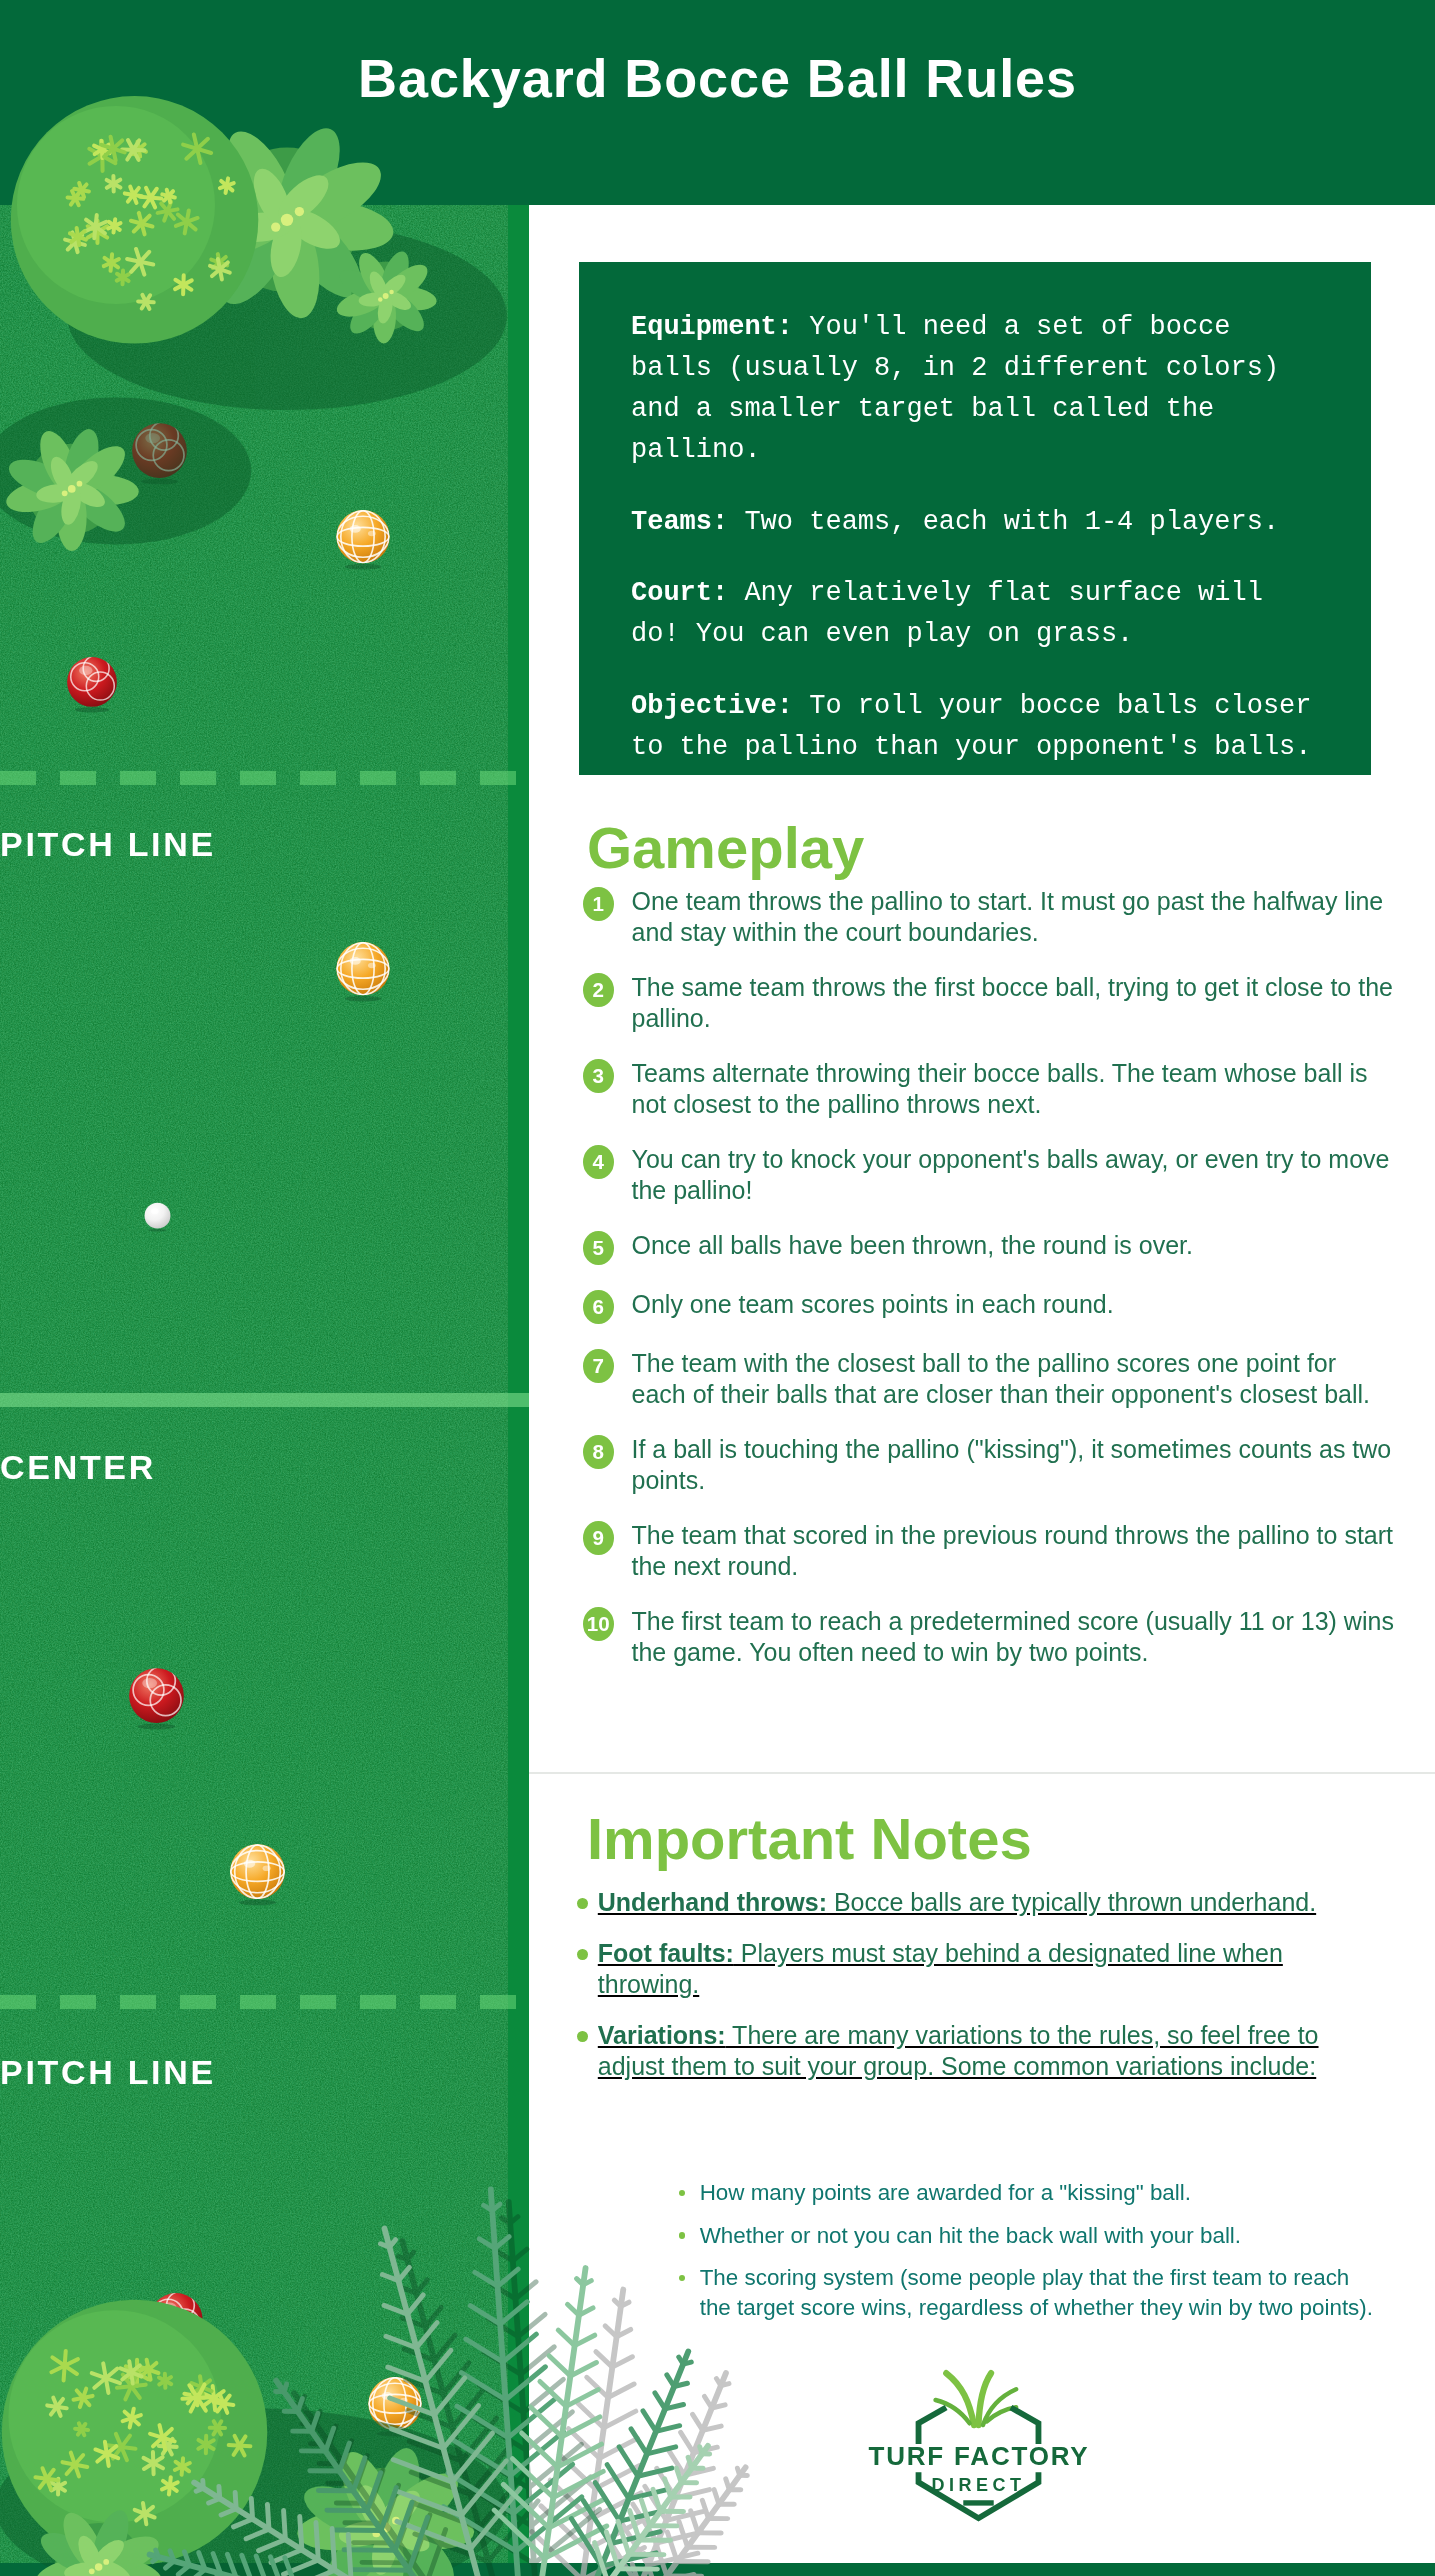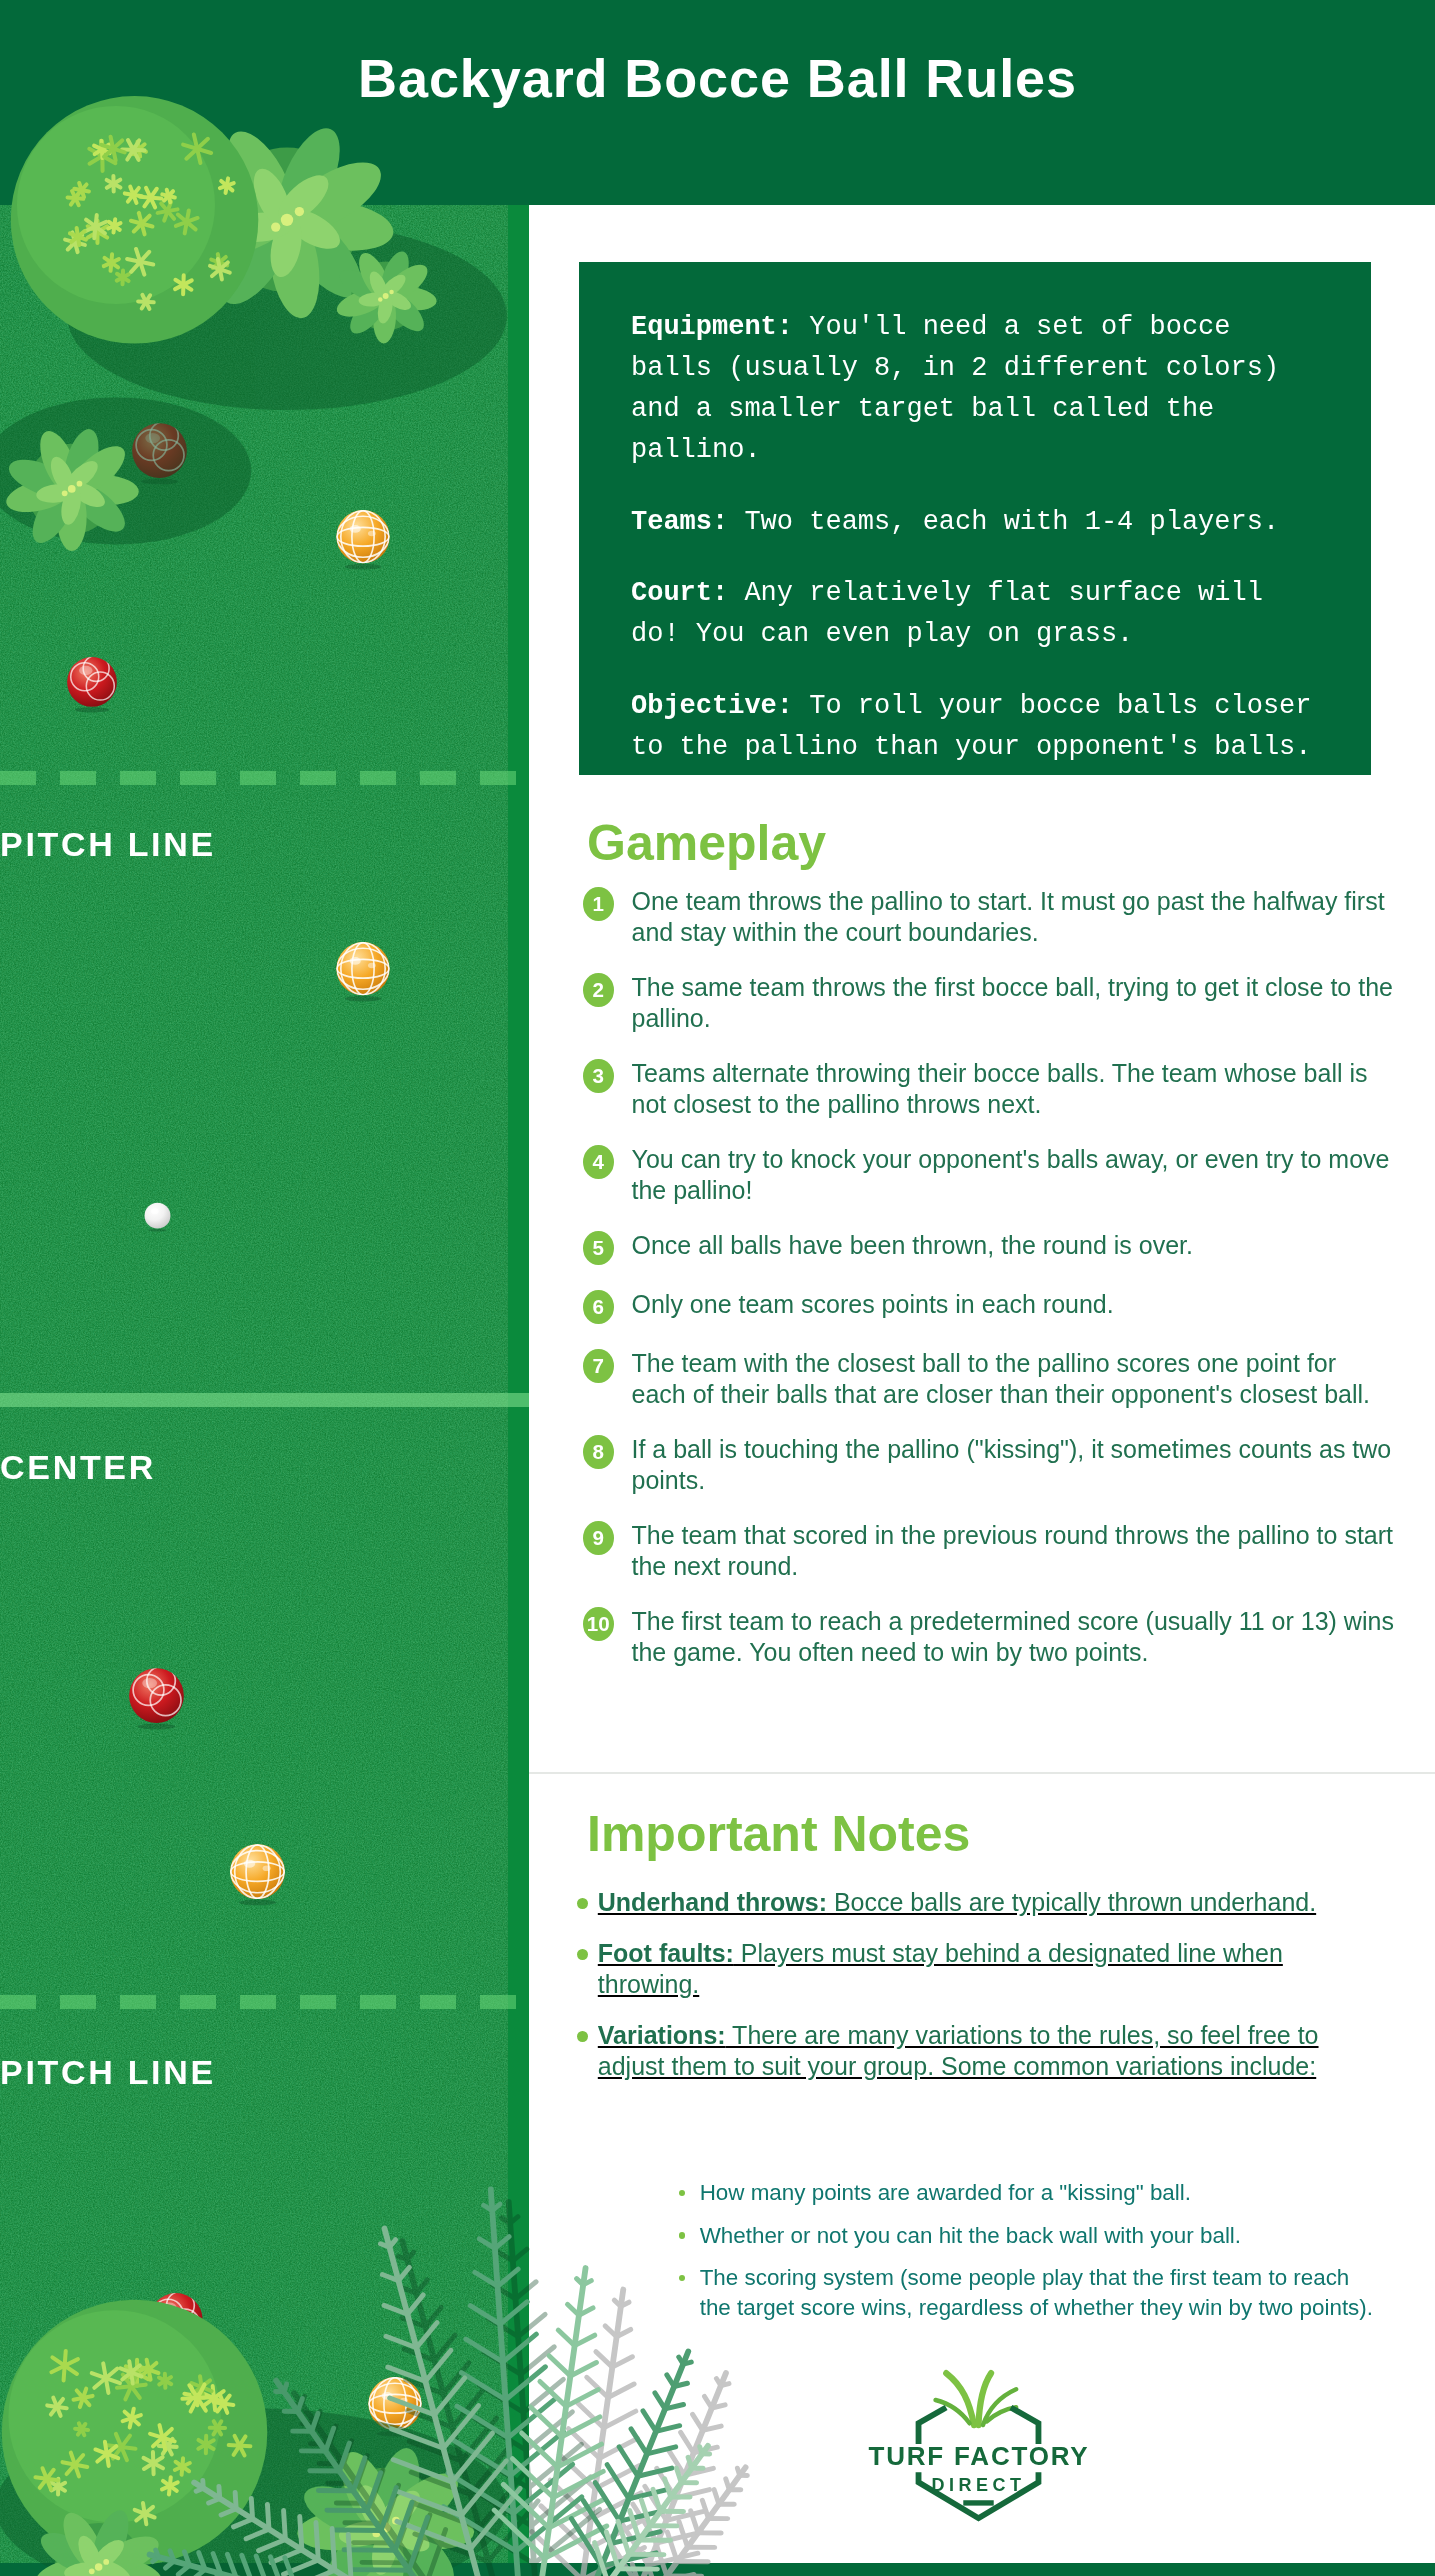--- a/index.html
+++ b/index.html
@@ -22,21 +22,21 @@
     font-size:34px;letter-spacing:2.7px;}
   .lbl1{top:620px;} .lbl2{top:1243px;} .lbl3{top:1848px;}
   #balls{position:absolute;left:0;top:0;width:1435px;height:2576px;z-index:3;pointer-events:none;}
   .footer-bar{position:absolute;left:0;top:2563px;width:1435px;height:12.6px;background:#03693a;z-index:4;}
   #plants{position:absolute;left:0;top:0;z-index:5;pointer-events:none;}
   
   .equip-box{position:absolute;left:579px;top:262px;width:792px;height:513px;background:#03693a;
     box-sizing:border-box;padding:45px 52px;z-index:3;}
   .equip-box p{margin:0 0 30.5px 0;color:#fff;font-size:27px;line-height:41px;font-family:Liberation Mono, monospace;}
   .equip-box p:last-child{margin-bottom:15px;}
-  .sec-h{position:absolute;margin:0;color:#7dc243;font-size:50px;font-weight:bold;z-index:3;}
+  .sec-h{position:absolute;margin:0;color:#7dc243;font-size:58px;font-weight:bold;z-index:3;}
   #gameplay-h{left:587px;top:814px;}
   #notes-h{left:587px;top:1805px;}
   ol,ul{list-style:none;margin:0;padding:0;}
   #gameplay-list{position:absolute;left:583px;top:886px;width:812px;z-index:3;}
   .g-item{display:flex;gap:18px;margin-bottom:24px;}
   .badge{flex:none;width:30.5px;height:34px;border-radius:50%;background:#7dc243;color:#fff;
     font-size:20.6px;font-weight:bold;display:flex;align-items:center;justify-content:center;margin-top:0.9px;}
   .itext{font-size:25px;line-height:31px;color:#20704f;width:771px;}
   .divider{position:absolute;left:529px;top:1772px;width:906px;height:1.8px;background:#e5e8e5;z-index:3;}
   #notes-list{position:absolute;left:577px;top:1887px;width:825px;z-index:3;}
@@ -281,21 +281,21 @@
       <p><b>Teams:</b> Two teams, each with 1-4 players.</p>
       <p><b>Court:</b> Any relatively flat surface will do! You can even play on grass.</p>
       <p><b>Objective:</b> To roll your bocce balls closer to the pallino than your opponent's balls.</p>
     </div>
 </div>
 
 <h2 class="sec-h" id="gameplay-h">Gameplay</h2>
 <ol id="gameplay-list">
     <li class="g-item">
       <span class="badge">1</span>
-      <div class="itext">One team throws the pallino to start. It must go past the halfway first and stay within the court boundaries.</div>
+      <div class="itext">One team throws the pallino to start. It must go past the halfway line and stay within the court boundaries.</div>
     </li>
     <li class="g-item">
       <span class="badge">2</span>
       <div class="itext">The same team throws the first bocce ball, trying to get it close to the pallino.</div>
     </li>
     <li class="g-item">
       <span class="badge">3</span>
       <div class="itext">Teams alternate throwing their bocce balls. The team whose ball is not closest to the pallino throws next.</div>
     </li>
     <li class="g-item">

